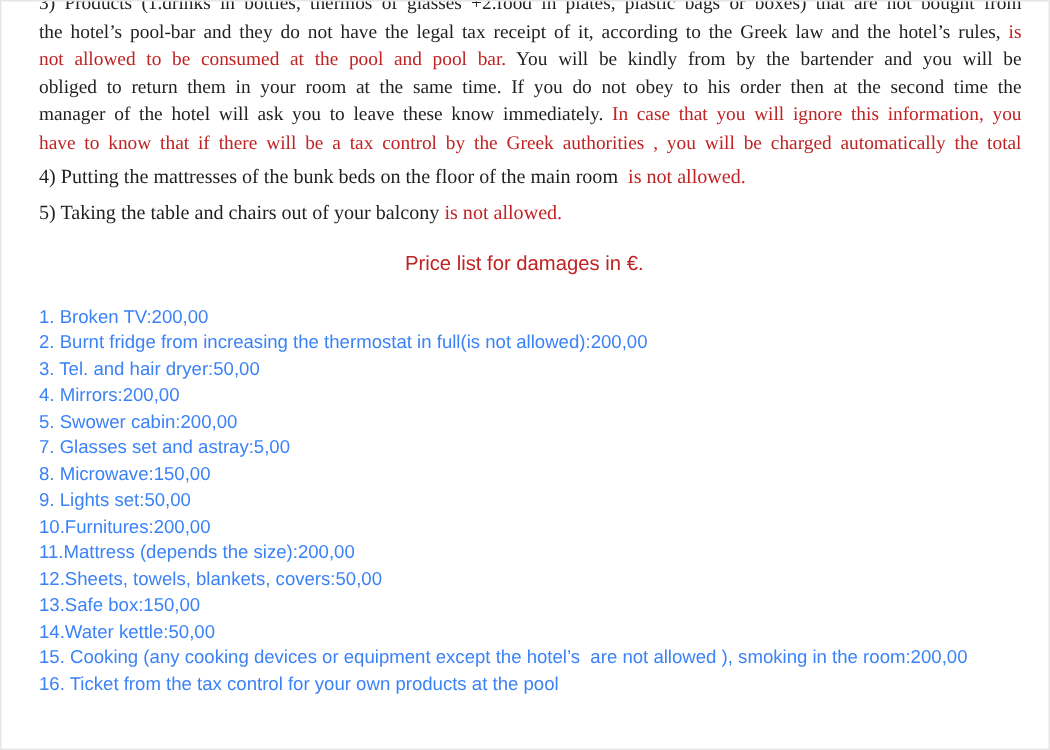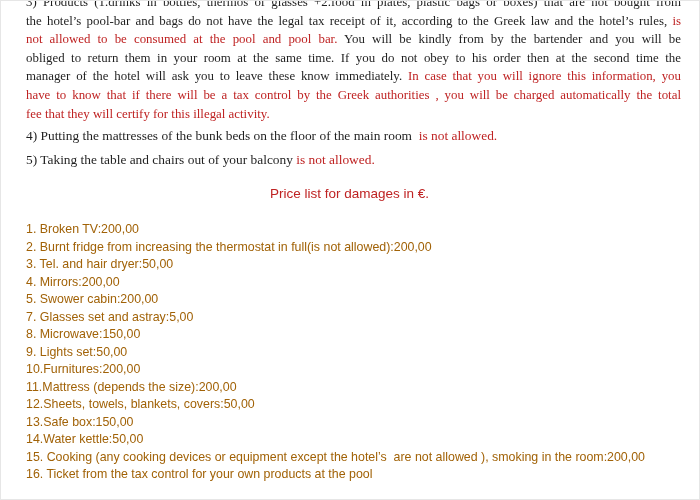--- a/index.html
+++ b/index.html
@@ -48,40 +48,39 @@
     font-size: 13.5px;
     line-height: 18px;
     margin-top: 16px;
     color: var(--red, #bf2323);
     text-align: center;
   }
   .price-list {
     margin-top: 18px;
     font-family: "Liberation Sans", sans-serif;
     font-size: 12.4px;
-    color: #a16207;
+    color: #3b82f6;
   }
   .price-item {
     line-height: 17.5px;
     white-space: pre;
   }
 </style>
 </head>
 <body>
 
 <div class="page">
 
   <div class="rules-paragraph">
       <div class="pline"><span>3) Products (1.drinks in bottles, thermos of glasses +2.food in plates, plastic bags or boxes) that are not bought from</span></div>
-      <div class="pline"><span>the hotel’s pool-bar and bags do not have the legal tax receipt of it, according to the Greek law and the hotel’s rules, </span><span class="red">is</span></div>
+      <div class="pline"><span>the hotel’s pool-bar and they do not have the legal tax receipt of it, according to the Greek law and the hotel’s rules, </span><span class="red">is</span></div>
       <div class="pline"><span class="red">not allowed to be consumed at the pool and pool bar.</span><span> You will be kindly from by the bartender and you will be</span></div>
       <div class="pline"><span>obliged to return them in your room at the same time. If you do not obey to his order then at the second time the</span></div>
       <div class="pline"><span>manager of the hotel will ask you to leave these know immediately. </span><span class="red">In case that you will ignore this information, you</span></div>
       <div class="pline"><span class="red">have to know that if there will be a tax control by the Greek authorities , you will be charged automatically the total</span></div>
-      <div class="pline last"><span class="red">fee that they will certify for this illegal activity.</span></div>
     </div>
 
   <div class="rule-line rule-4"><span>4) Putting the mattresses of the bunk beds on the floor of the main room </span><span class="red"> is not allowed.</span></div>
 
   <div class="rule-line rule-5"><span>5) Taking the table and chairs out of your balcony </span><span class="red">is not allowed.</span></div>
 
   <div class="price-title">Price list for damages in €.</div>
 
   <div class="price-list">
       <div class="price-item">1. Broken TV:200,00</div>

